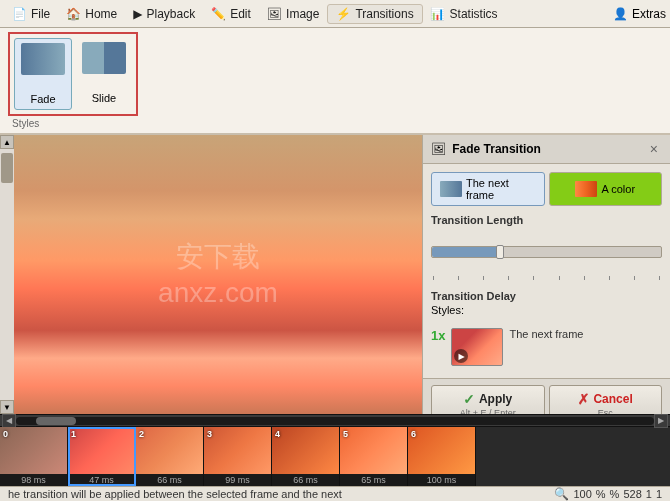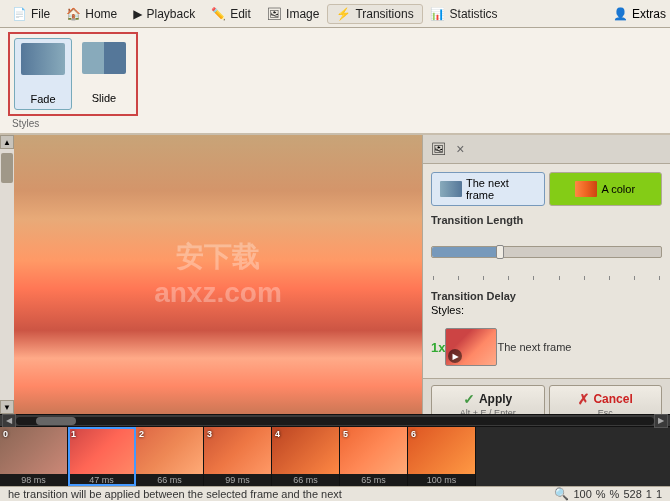--- a/index.html
+++ b/index.html
@@ -123,21 +123,21 @@
       position: relative;
       overflow: hidden;
     }
     .watermark {
       position: absolute;
       top: 50%;
       left: 50%;
       transform: translate(-50%, -50%);
       color: rgba(255,255,255,0.3);
       font-size: 28px;
-      font-weight: bold;
+      font-weight: normal;
       text-align: center;
       pointer-events: none;
       z-index: 10;
       line-height: 1.3;
     }
 
     
     .preview-scrollbar {
       width: 14px;
       background: #c8c4bc;
@@ -342,21 +342,22 @@
       justify-content: center;
       cursor: pointer;
       font-size: 7px;
       color: #444;
     }
     .spinner-btn + .spinner-btn { border-top: 1px solid #a09888; }
 
     
     .preview-thumb-row {
       display: flex;
-      align-items: center;
+      align-items: flex-start;
+      gap: 6px;
       padding: 4px 0;
     }
     .preview-badge {
       color: #33aa33;
       font-size: 13px;
       font-weight: bold;
     }
     .preview-thumb {
       width: 52px;
       height: 38px;
@@ -608,20 +609,21 @@
     <div class="preview-image">
       <div class="scene-room"></div>
       <div class="watermark">安下载<br>anxz.com</div>
     </div>
   </div>
 
   <div class="right-panel">
 
     <div class="panel-header">
       <span>🖼</span>
+      <span class="panel-title">Fade Transition</span>
       <span class="panel-close">×</span>
     </div>
 
     <div class="panel-body">
 
       <div class="tab-row">
         <div class="tab-btn active">
           <div class="tab-thumb"></div>
           <span>The next frame</span>
         </div>

